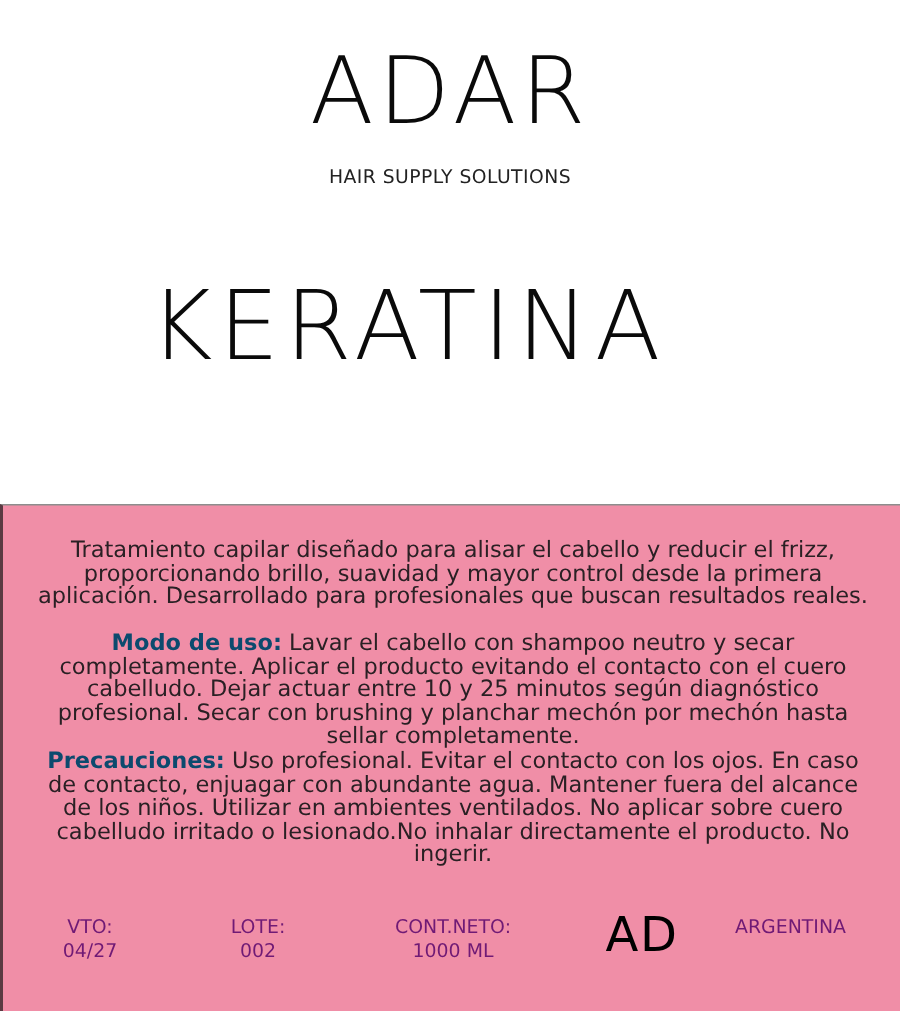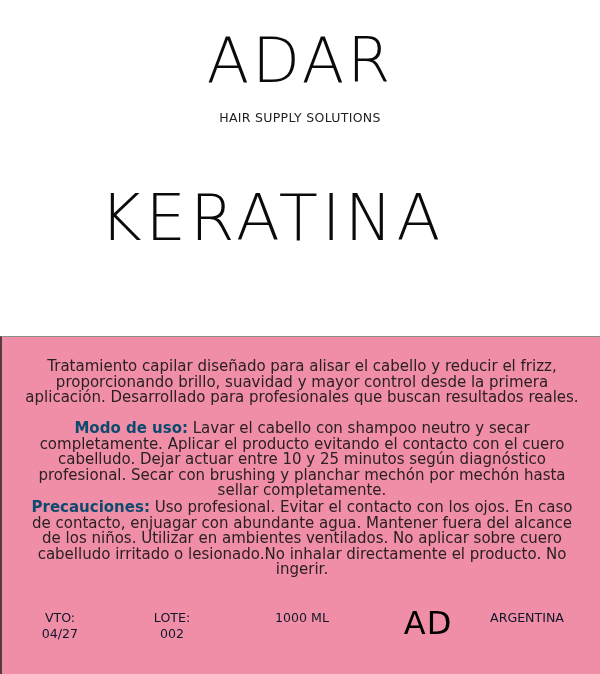--- a/index.html
+++ b/index.html
@@ -45,21 +45,21 @@
       position: absolute; left: 20px; width: 560px;
       text-align: center; font-size: 15px; line-height: 15.6px;
       color: #2a2024;
     }
     .para b { font-weight: bold; color: #0c4a6e; }
     .p1 { top: 22px; }
     .p2 { top: 84px; }
     .p3 { top: 163px; }
     .footer-item {
       position: absolute; top: 273px; text-align: center;
-      font-size: 12.6px; line-height: 15.5px; color: #0f172a;
+      font-size: 12.6px; line-height: 15.5px; color: #701a75;
     }
     .f-vto { left: 28px; width: 60px; }
     .f-lote { left: 130px; width: 80px; }
     .f-cont { left: 240px; width: 120px; }
     .f-logo {
       position: absolute; left: 386px; top: 268px; width: 80px;
       text-align: center; font-size: 32px; font-weight: 400; line-height: 36px;
       color: #000000; letter-spacing: 1px;
     }
     .f-ind { left: 470px; width: 110px; }
@@ -82,19 +82,20 @@
 
   <div class="footer-item f-vto">
     <span>VTO:</span>
     <span>04/27</span>
   </div>
   <div class="footer-item f-lote">
     <span>LOTE:</span>
     <span>002</span>
   </div>
   <div class="footer-item f-cont">
+    <span>CONT.NETO:</span>
     <span>1000 ML</span>
   </div>
   <div class="f-logo">AD</div>
   <div class="footer-item f-ind">
     <span>ARGENTINA</span>
   </div>
 </div>
 
 </body></html>

